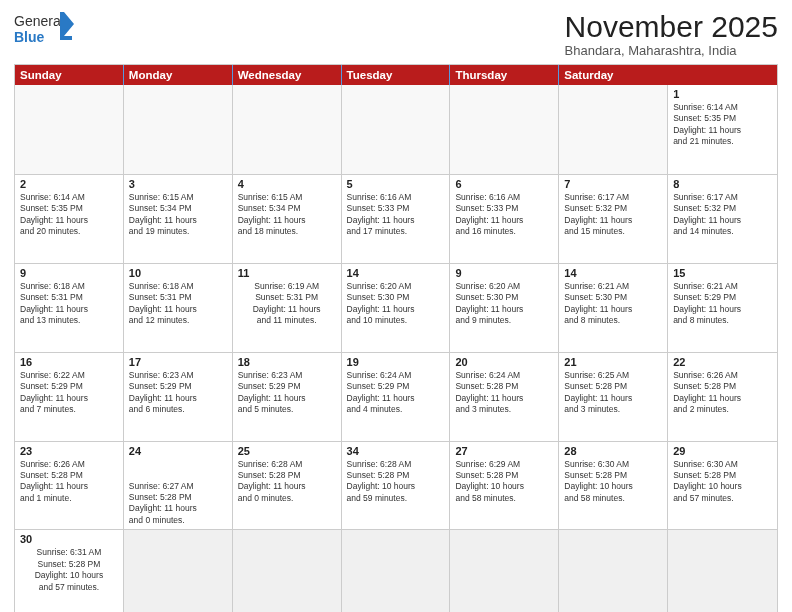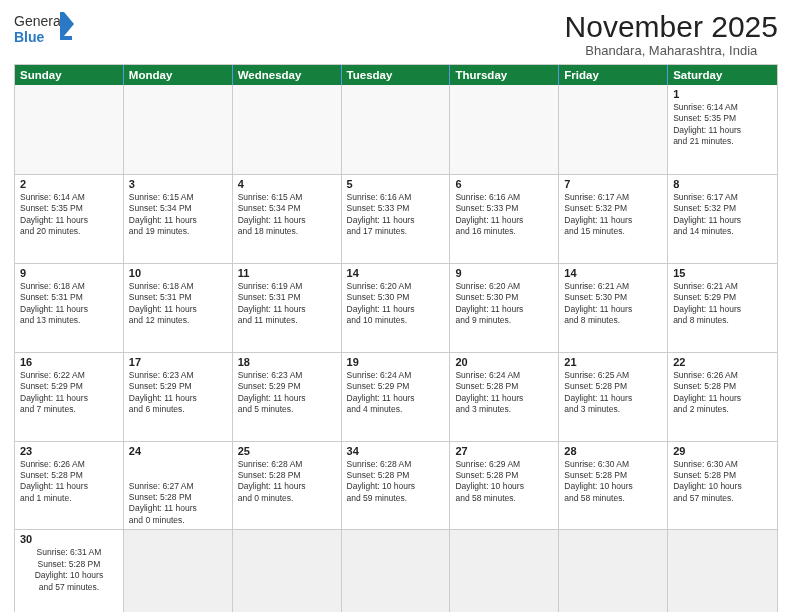--- a/index.html
+++ b/index.html
@@ -23,42 +23,42 @@
       justify-content: space-between;
       align-items: flex-start;
       margin-bottom: 6px;
     }
     .logo {
       display: flex;
       align-items: center;
       gap: 4px;
     }
     .title-block {
-      text-align: center;
+      text-align: left;
     }
     .month-title {
       font-size: 30px;
       font-weight: normal;
       color: #222;
       line-height: 1.1;
     }
     .location {
       font-size: 13px;
       color: #555;
     }
     .calendar {
       flex: 1;
       display: flex;
       flex-direction: column;
       border: 1px solid #ccc;
     }
     .cal-header {
       display: grid;
       grid-template-columns: repeat(7, 1fr);
-      background: #15803d;
+      background: #b91c1c;
     }
     .cal-header-cell {
       color: white;
       font-size: 11.5px;
       font-weight: bold;
       padding: 4px 5px;
       border-right: 1px solid #5599e0;
     }
     .cal-header-cell:last-child { border-right: none; }
     .cal-body {
@@ -113,21 +113,20 @@
     </div>
   </div>
 
   <div class="calendar">
     <div class="cal-header">
     <div class="cal-header-cell">Sunday</div>
         <div class="cal-header-cell">Monday</div>
         <div class="cal-header-cell">Wednesday</div>
         <div class="cal-header-cell">Tuesday</div>
         <div class="cal-header-cell">Thursday</div>
-        <div class="cal-header-cell">Friday</div>
         <div class="cal-header-cell">Saturday</div>
       </div>
     <div class="cal-body">
     <div class="cal-week">
           <div class="cal-cell empty"></div>
           <div class="cal-cell empty"></div>
           <div class="cal-cell empty"></div>
           <div class="cal-cell empty"></div>
           <div class="cal-cell empty"></div>
           <div class="cal-cell empty"></div>
@@ -200,21 +199,21 @@
           </div>
           <div class="cal-cell">
             <div class="day-num">10</div>
             <div class="day-info" style="white-space: pre-line;">Sunrise: 6:18 AM
 Sunset: 5:31 PM
 Daylight: 11 hours
 and 12 minutes.</div>
           </div>
           <div class="cal-cell">
             <div class="day-num">11</div>
-            <div class="day-info" style="white-space: pre-line;">Sunrise: 6:19 AM
+            <div class="day-info" style="white-space: pre-line; text-align: center;">Sunrise: 6:19 AM
 Sunset: 5:31 PM
 Daylight: 11 hours
 and 11 minutes.</div>
           </div>
           <div class="cal-cell">
             <div class="day-num">14</div>
             <div class="day-info" style="white-space: pre-line;">Sunrise: 6:20 AM
 Sunset: 5:30 PM
 Daylight: 11 hours
 and 10 minutes.</div>

